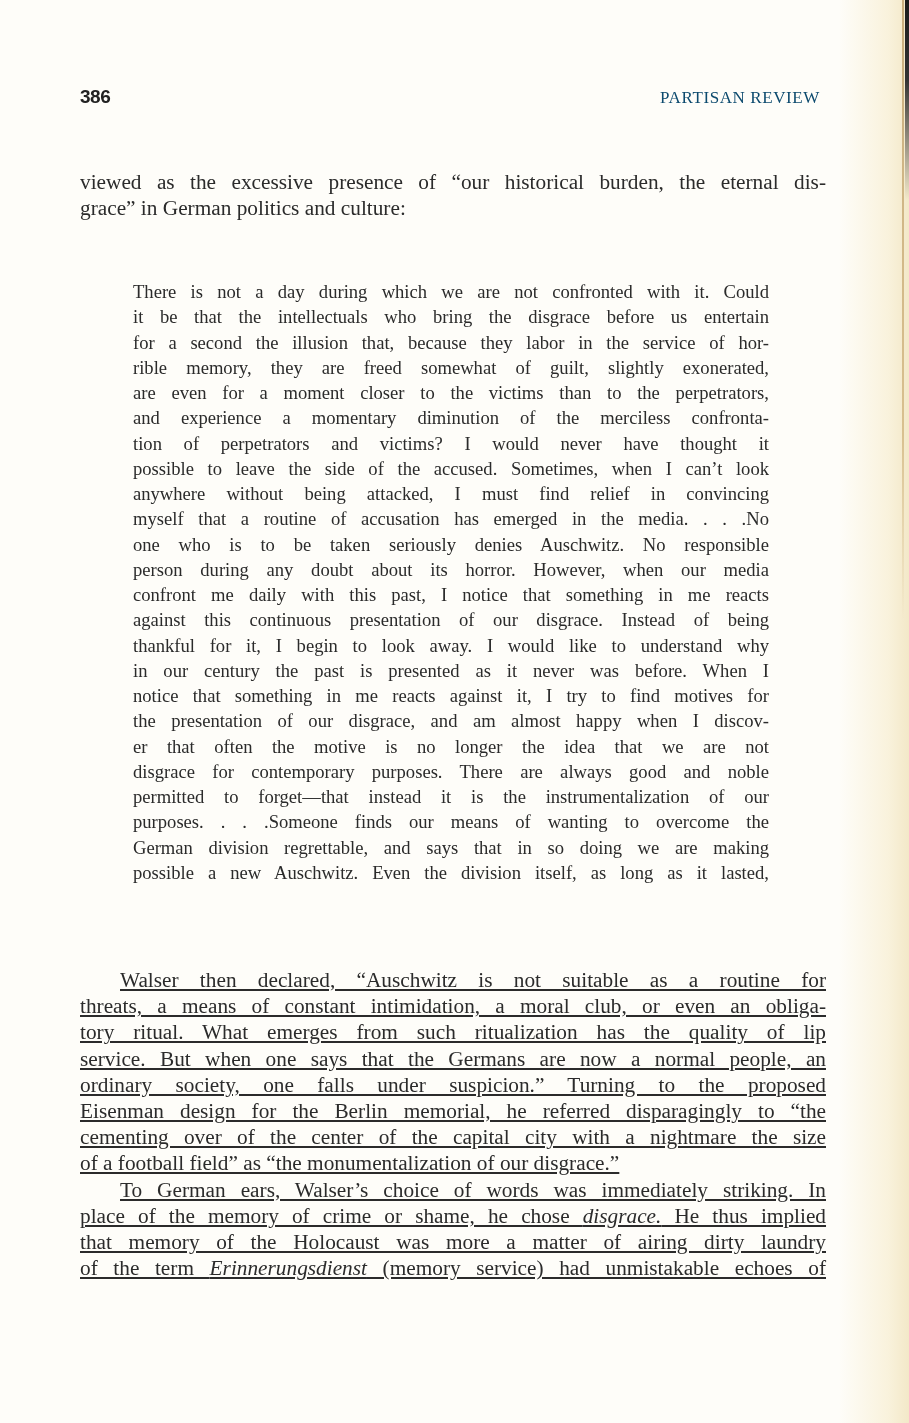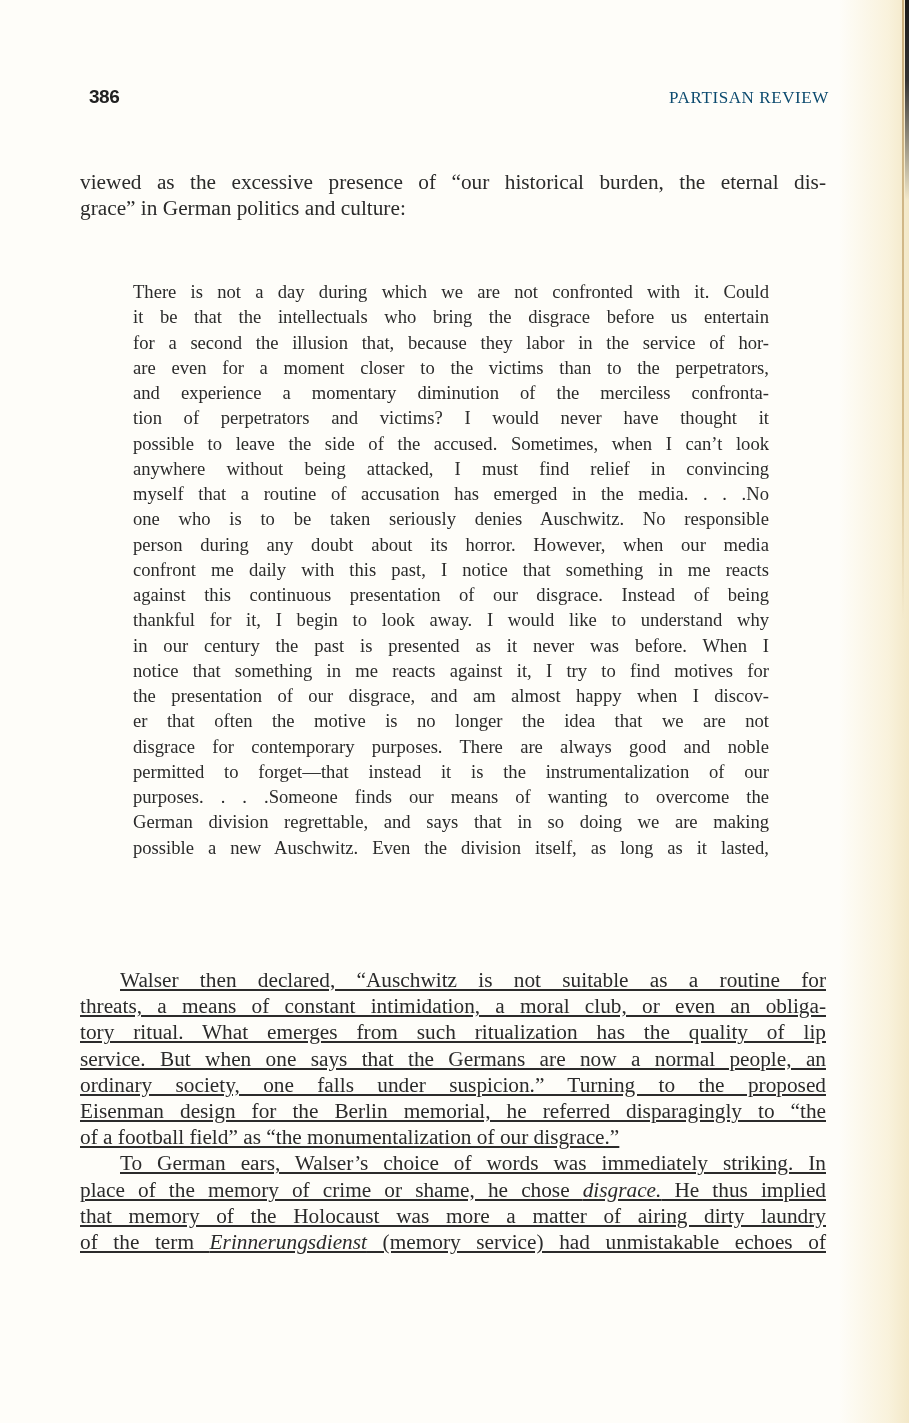--- a/index.html
+++ b/index.html
@@ -38,21 +38,20 @@
     width: 4px;
     height: 200px;
     background: linear-gradient(to bottom, #1a1a1a 0%, #333 40%, rgba(60,60,60,0) 100%);
   }
   .running-head {
     position: absolute;
     top: 86px;
     left: 80px;
     width: 740px;
     height: 26px;
-    margin-left: 9px;
   }
   .page-number {
     position: absolute;
     left: 0;
     top: 0;
     font-family: "Liberation Sans", "DejaVu Sans", sans-serif;
     font-weight: bold;
     font-size: 19px;
     letter-spacing: -0.5px;
     color: #222;
@@ -122,20 +121,21 @@
 
 <div class="body-text lead-text">
   <span class="line">viewed as the excessive presence of “our historical burden, the eternal dis-</span>
   <span class="line last">grace” in German politics and culture:</span>
 </div>
 
 <blockquote class="blockquote" style="margin:0;">
   <span class="line">There is not a day during which we are not confronted with it. Could</span>
   <span class="line">it be that the intellectuals who bring the disgrace before us entertain</span>
   <span class="line">for a second the illusion that, because they labor in the service of hor-</span>
+  <span class="line">rible memory, they are freed somewhat of guilt, slightly exonerated,</span>
   <span class="line">are even for a moment closer to the victims than to the perpetrators,</span>
   <span class="line">and experience a momentary diminution of the merciless confronta-</span>
   <span class="line">tion of perpetrators and victims? I would never have thought it</span>
   <span class="line">possible to leave the side of the accused. Sometimes, when I can’t look</span>
   <span class="line">anywhere without being attacked, I must find relief in convincing</span>
   <span class="line">myself that a routine of accusation has emerged in the media. . . .No</span>
   <span class="line">one who is to be taken seriously denies Auschwitz. No responsible</span>
   <span class="line">person during any doubt about its horror. However, when our media</span>
   <span class="line">confront me daily with this past, I notice that something in me reacts</span>
   <span class="line">against this continuous presentation of our disgrace. Instead of being</span>
@@ -152,20 +152,21 @@
 </blockquote>
 
 <div class="body-text after-quote">
   <div class="para">
     <span class="line" style="padding-left:40px;">Walser then declared, “Auschwitz is not suitable as a routine for</span>
     <span class="line">threats, a means of constant intimidation, a moral club, or even an obliga-</span>
     <span class="line">tory ritual. What emerges from such ritualization has the quality of lip</span>
     <span class="line">service. But when one says that the Germans are now a normal people, an</span>
     <span class="line">ordinary society, one falls under suspicion.” Turning to the proposed</span>
     <span class="line">Eisenman design for the Berlin memorial, he referred disparagingly to “the</span>
+    <span class="line">cementing over of the center of the capital city with a nightmare the size</span>
     <span class="line last">of a football field” as “the monumentalization of our disgrace.”</span>
   </div>
   <div class="para">
     <span class="line" style="padding-left:40px;">To German ears, Walser’s choice of words was immediately striking. In</span>
     <span class="line"><span style="white-space: pre;">place of the memory of crime or shame, he chose </span><em style="white-space: pre;">disgrace.</em><span style="white-space: pre;"> He thus implied</span></span>
     <span class="line">that memory of the Holocaust was more a matter of airing dirty laundry</span>
     <span class="line"><span style="white-space: pre;">of the term </span><em style="white-space: pre;">Erinnerungsdienst</em><span style="white-space: pre;"> (memory service) had unmistakable echoes of</span></span>
   </div>
 </div>
 

